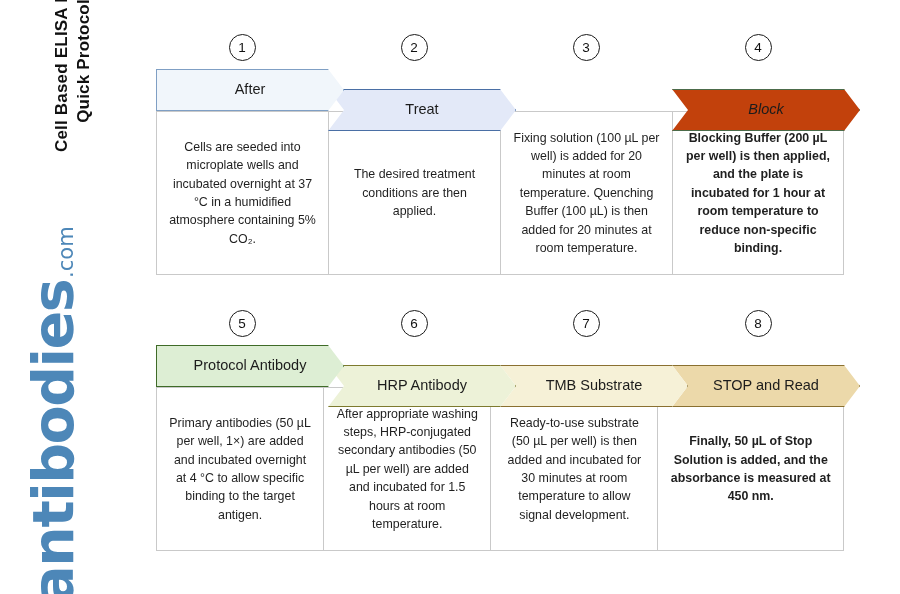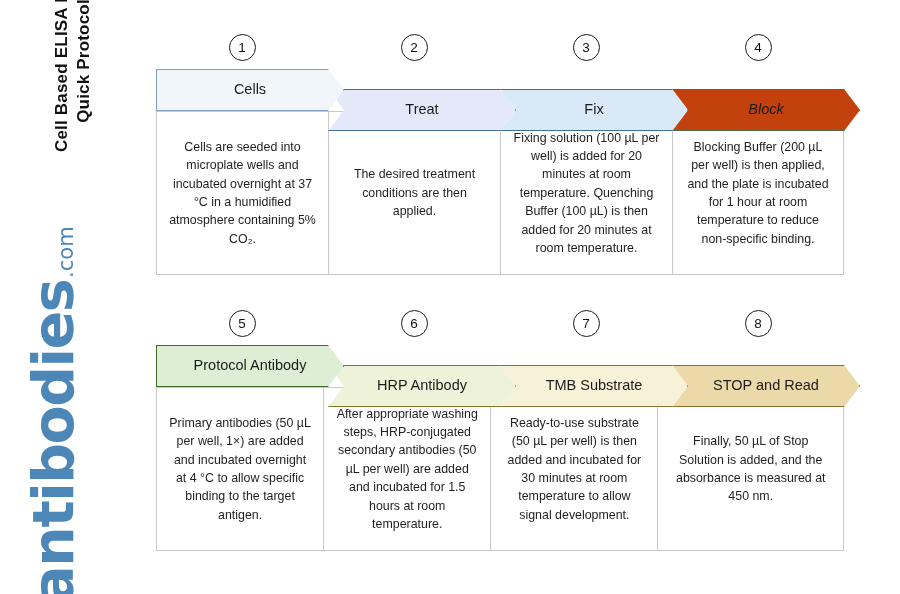--- a/index.html
+++ b/index.html
@@ -75,21 +75,21 @@
 
   
   .boxes{position:relative;height:164px;display:flex;}
   .box{
     box-sizing:border-box;
     border:1px solid #c9c9c9;
     border-right:none;
     display:flex;align-items:center;justify-content:center;
     padding:8px 11px;
   }
-  .box:last-child{border-right:1px solid #c9c9c9;}
+  .box:last-child{border-right:1px solid #c9c9c9;font-weight:bold;}
   .box-text{
     font-size:12.4px;line-height:1.48;color:#1f1f1f;
     text-align:center;
   }
 </style>
 </head>
 <body>
 
 <div class="page">
 
@@ -113,27 +113,24 @@
         </div>
         <div class="num" style="left: 416.5px;">
           <span>3</span>
         </div>
         <div class="num" style="left: 588.5px;">
           <span>4</span>
         </div>
       </div>
     <div class="chev-band">
         <div class="chev" style="left: 0px; width: 188px; background: rgb(241, 246, 251); border: 1.4px solid rgb(127, 159, 196); z-index: 10;">
-          <span class="chev-label">Cells</span>
+          <span class="chev-label">After</span>
         </div>
         <div class="chev notched" style="left: 172px; width: 188px; background: rgb(227, 233, 248); border: 1.4px solid rgb(74, 111, 165); z-index: 9;">
           <span class="chev-label">Treat</span>
-        </div>
-        <div class="chev notched" style="left: 344px; width: 188px; background: rgb(217, 233, 247); border: 1.4px solid rgb(63, 111, 155); z-index: 8;">
-          <span class="chev-label">Fix</span>
         </div>
         <div class="chev notched" style="left: 516px; width: 188px; background: #c2410c; border: 1.4px solid rgb(76, 107, 74); z-index: 7; font-style: italic;">
           <span class="chev-label">Block</span>
         </div>
       </div>
     <div class="boxes">
         <div class="box" style="width: 172px;">
           <div class="box-text">Cells are seeded into microplate wells and incubated overnight at 37 °C in a humidified atmosphere containing 5% CO₂.</div>
         </div>
         <div class="box" style="width: 172px;">

